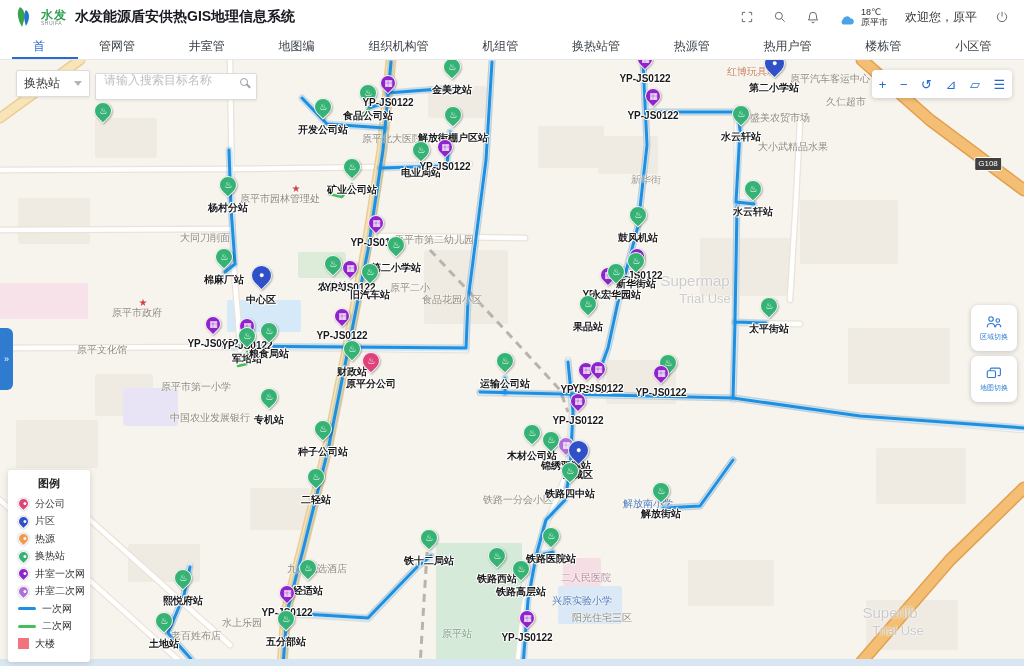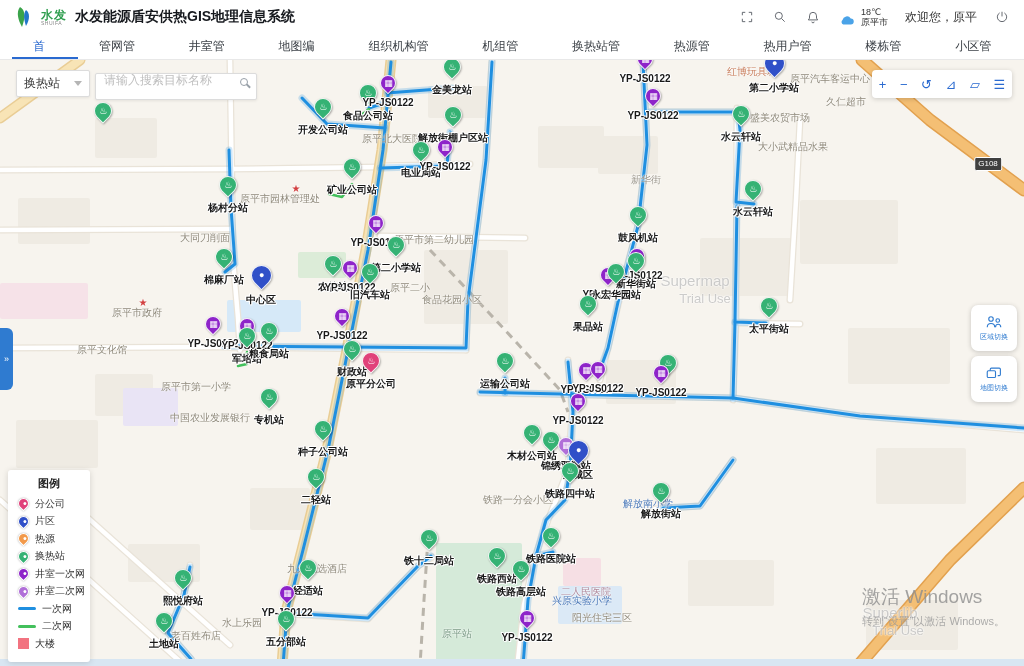--- a/index.html
+++ b/index.html
@@ -277,21 +277,21 @@
         <div class="poi" style="left: 452px; top: 240px;">食品花园小区</div>
         <div class="poi" style="left: 137px; top: 253px;">原平市政府</div>
         <div class="poi" style="left: 102px; top: 290px;">原平文化馆</div>
         <div class="poi" style="left: 196px; top: 327px;">原平市第一小学</div>
         <div class="poi" style="left: 210px; top: 358px;">中国农业发展银行</div>
         <div class="poi" style="left: 242px; top: 563px;">水上乐园</div>
         <div class="poi" style="left: 196px; top: 576px;">老百姓布店</div>
         <div class="poi" style="left: 317px; top: 509px;">九久优选酒店</div>
         <div class="poi" style="left: 457px; top: 574px; color: rgb(122, 154, 133);">原平站</div>
         <div class="poi" style="left: 602px; top: 558px;">阳光住宅三区</div>
-        <div class="poi" style="left: 586px; top: 518px; color: rgb(176, 136, 154); margin-top: 14px;">二人民医院</div>
+        <div class="poi" style="left: 586px; top: 518px; color: rgb(176, 136, 154);">二人民医院</div>
         <div class="poi" style="left: 582px; top: 541px; color: rgb(74, 120, 184);">兴原实验小学</div>
         <div class="poi" style="left: 648px; top: 444px; color: rgb(74, 120, 184);">解放南小学</div>
         <div class="poi" style="left: 518px; top: 440px;">铁路一分会小区</div>
         <div class="poi" style="left: 780px; top: 58px;">盛美农贸市场</div>
         <div class="poi" style="left: 793px; top: 87px;">大小武精品水果</div>
         <div class="poi" style="left: 846px; top: 42px;">久仁超市</div>
         <div class="poi" style="left: 752px; top: 12px; color: rgb(200, 124, 90);">红博玩具城</div>
         <div class="poi" style="left: 830px; top: 10px; margin-top: 9px;">原平汽车客运中心</div>
         <div class="poi" style="left: 646px; top: 120px; color: rgb(154, 149, 138);">新华街</div>
         <div class="poi" style="left: 296px; top: 128px; color: rgb(210, 64, 64);">★</div>
@@ -743,20 +743,16 @@
           </div>
           <div class="lrow">
             <span class="lsq" style="background: rgb(240, 90, 106);"></span>
             <span class="ltxt">大楼</span>
           </div>
         </div>
     </div>
 
     <div class="left-tab">»</div>
 
-    <div class="wm">
-      <div class="wm1">激活 Windows</div>
-      <div class="wm2">转到“设置”以激活 Windows。</div>
-    </div>
 
     <div class="bottom-strip"></div>
   </div>
 </div>
 
 </body></html>

